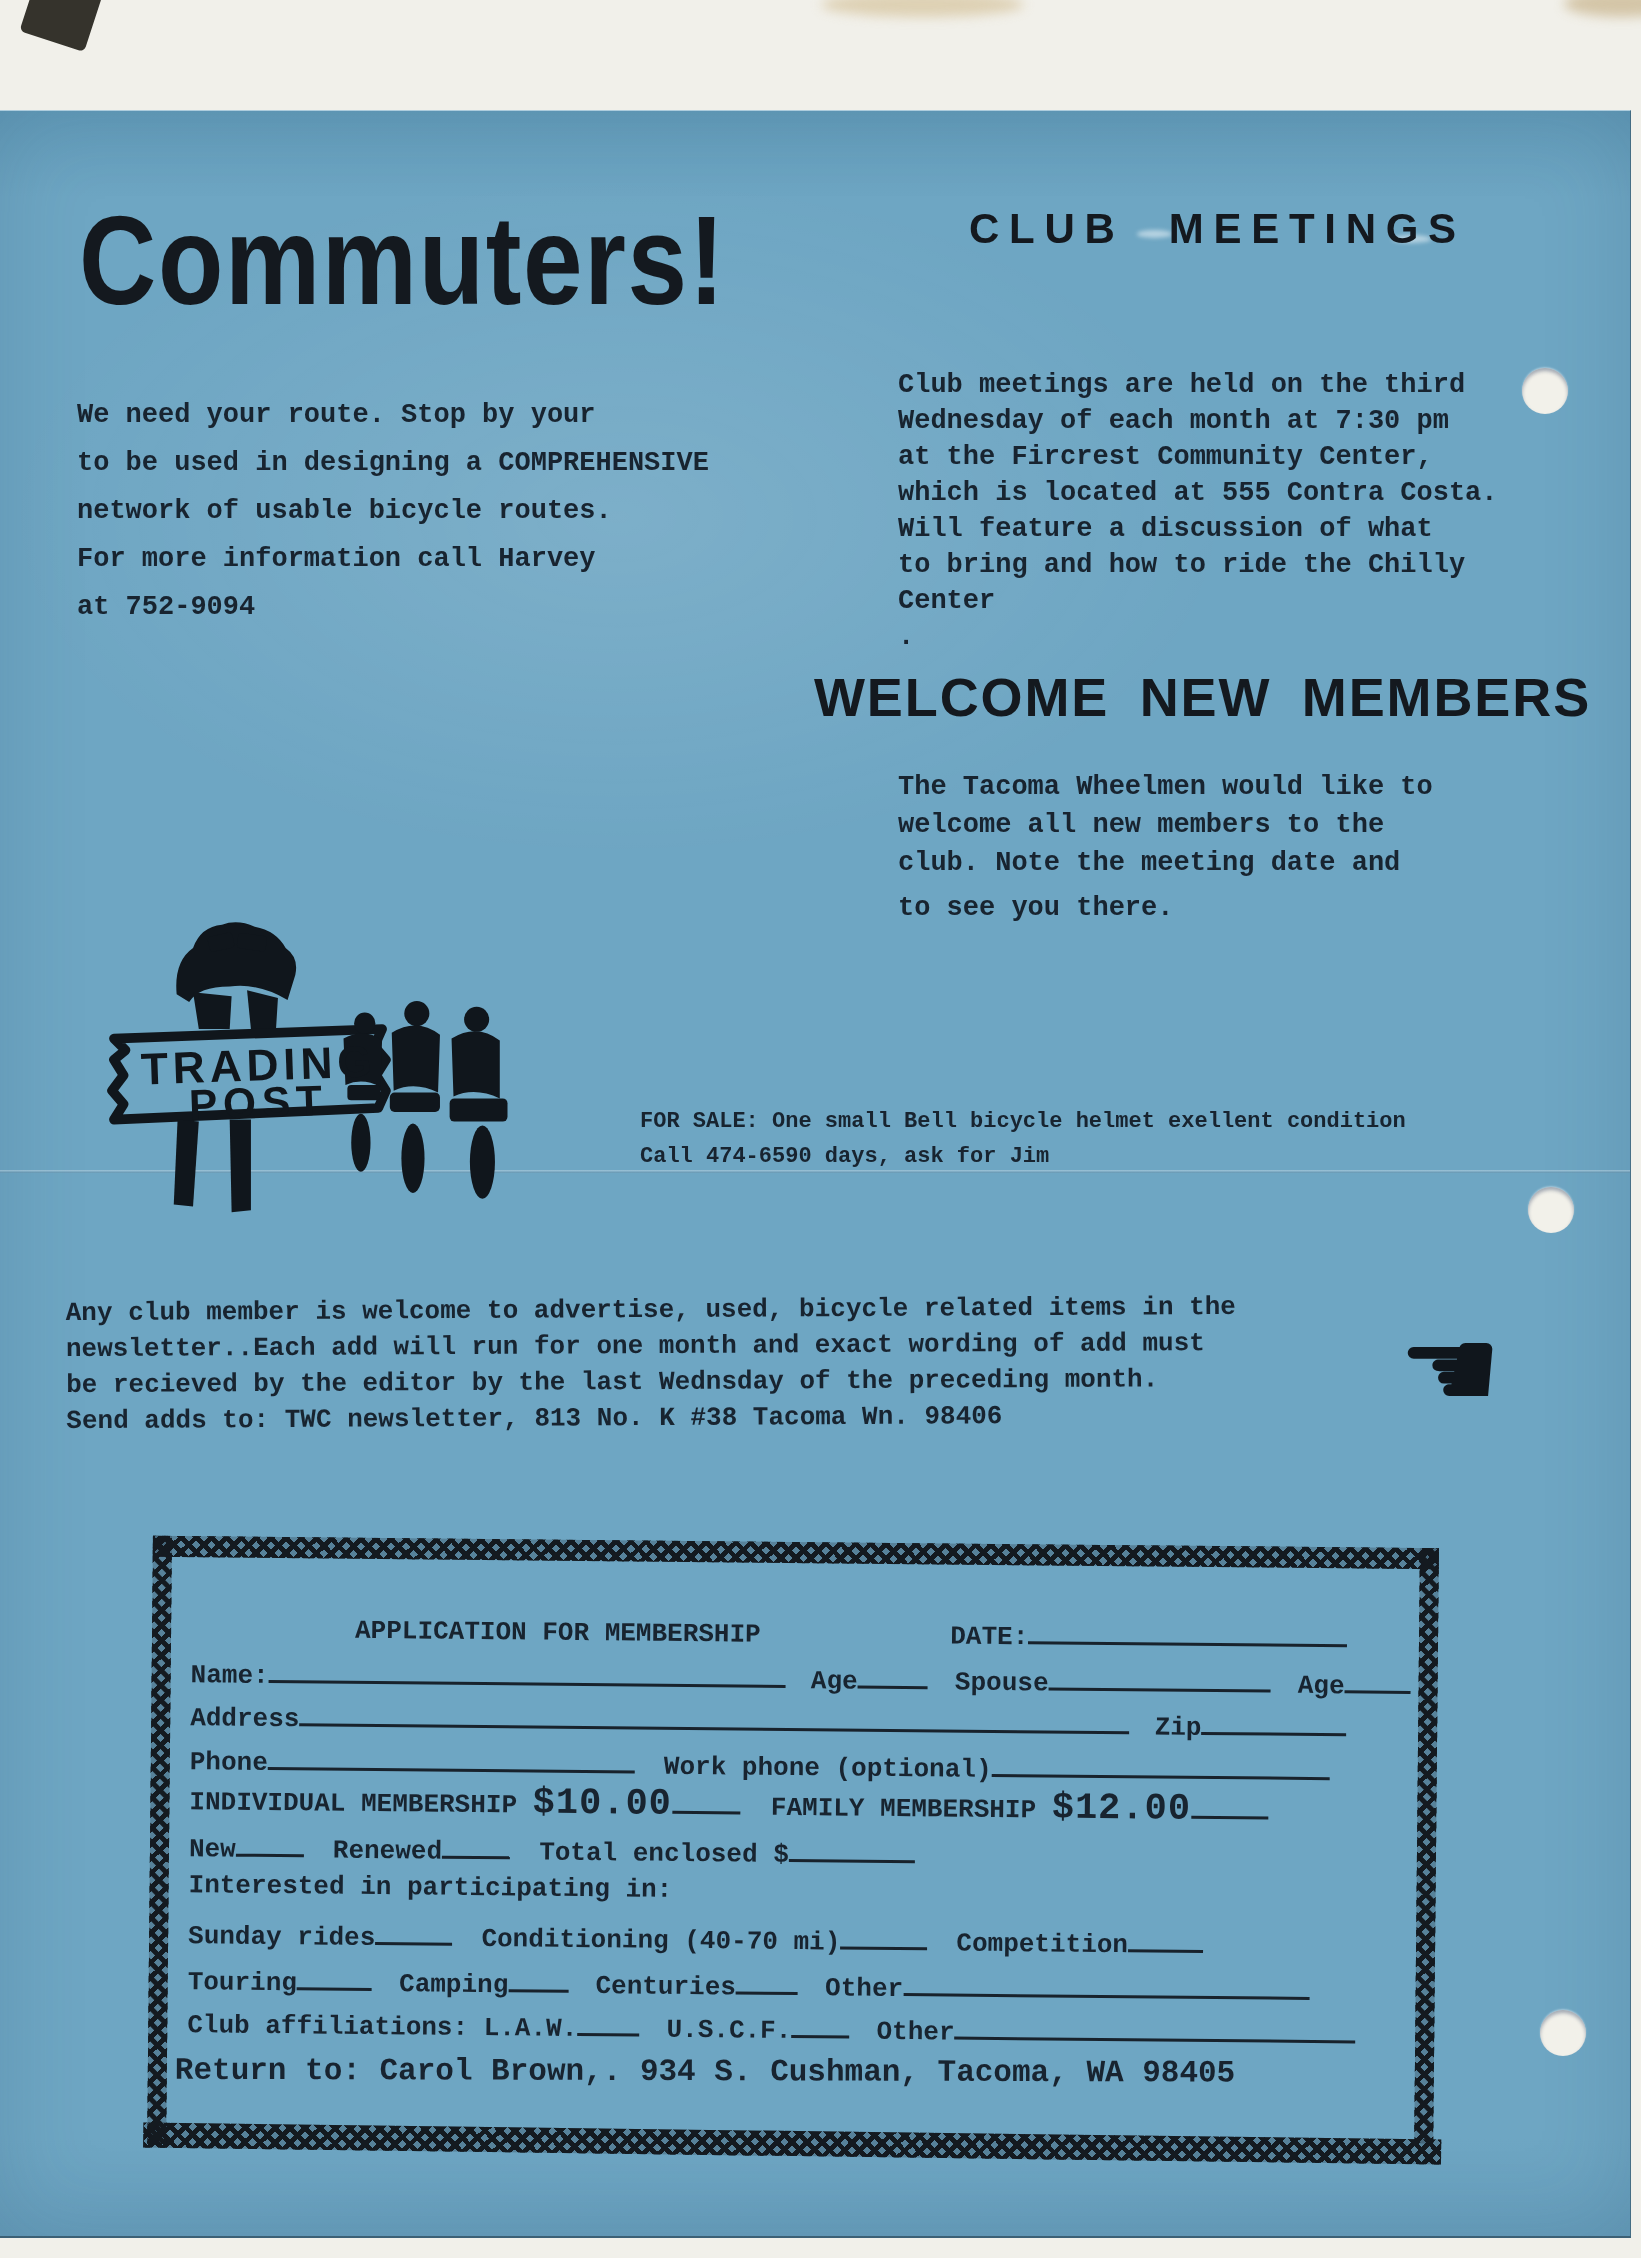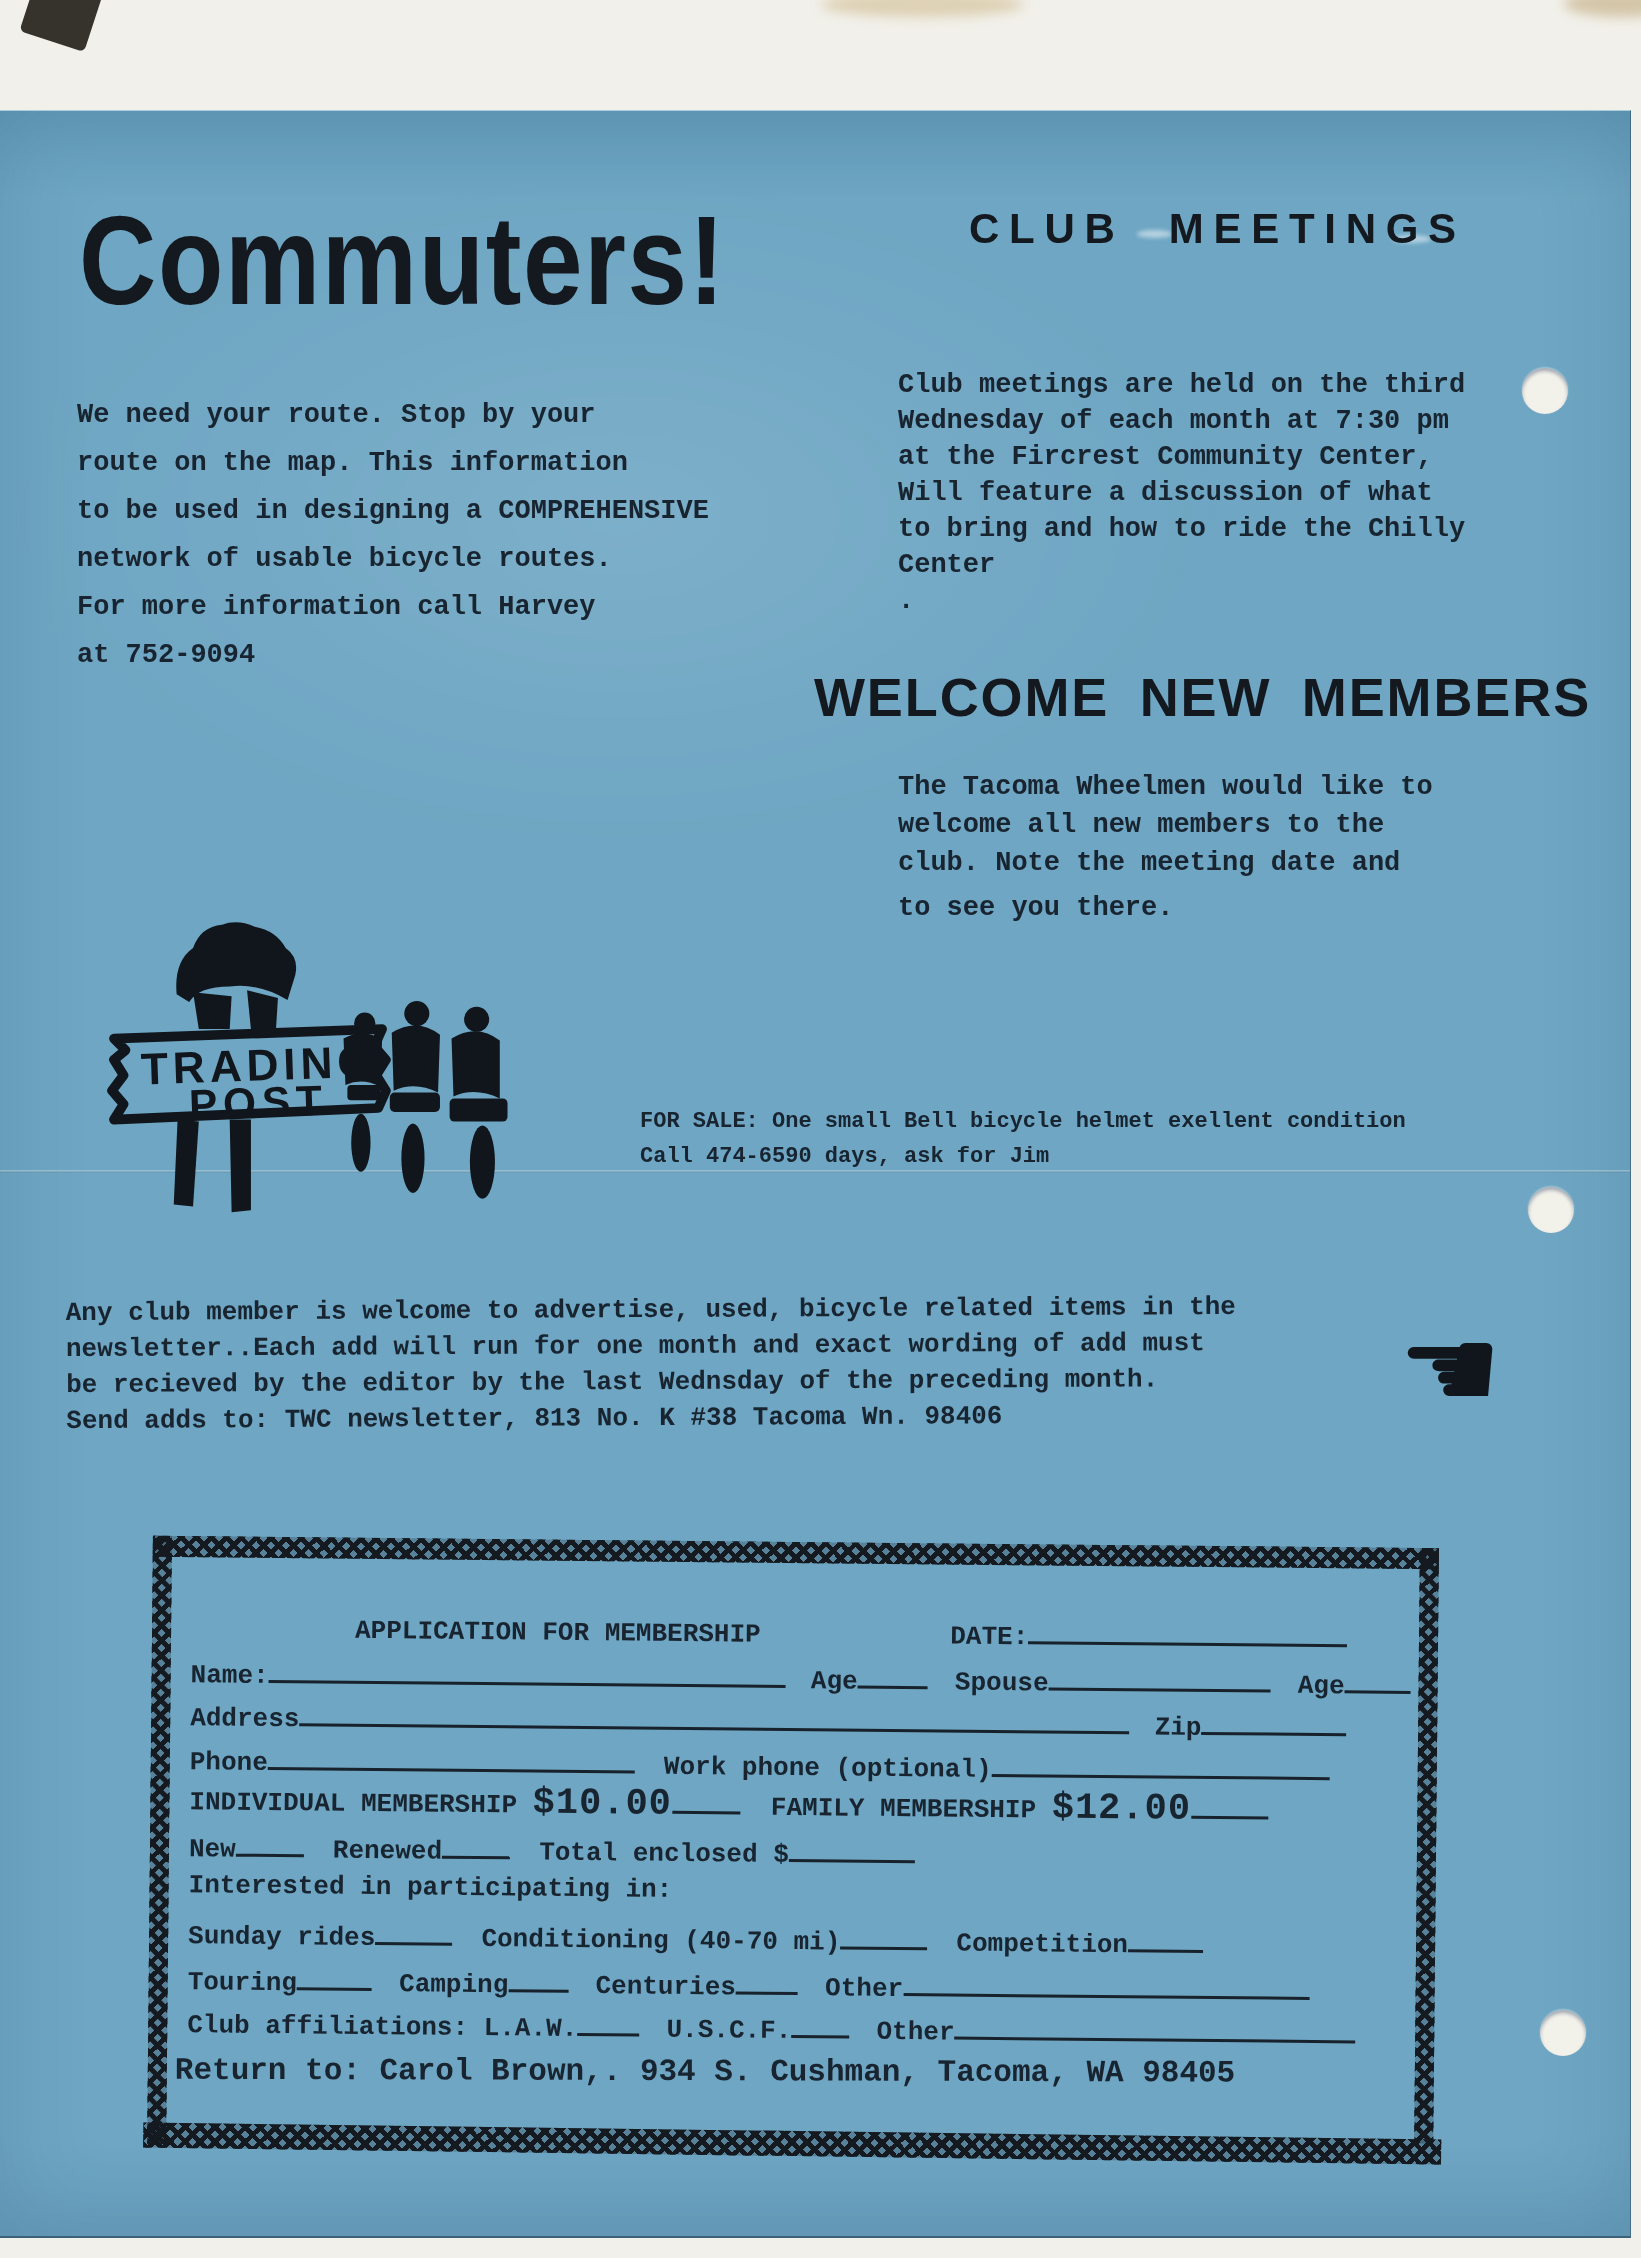--- a/index.html
+++ b/index.html
@@ -83,32 +83,32 @@
   <div class="crease" style="top:1170px;"></div>
   <div class="pucker" style="left:1137px;top:230px;width:35px;"></div>
   <div class="pucker" style="left:1392px;top:235px;width:39px;"></div>
   <div class="hole" style="left:1522px;top:368px;"></div>
   <div class="hole" style="left:1528px;top:1187px;"></div>
   <div class="hole" style="left:1540px;top:2010px;"></div>
 
   <div class="abs head title-commuters" style="left:79px;top:198px;">Commuters!</div>
   <div class="abs" style="left:77px;top:391px;">
     <div class="mono intro-line">We need your route. Stop by your</div>
-    <div class="mono intro-line">route on the map. This information</div>
     <div class="mono intro-line">to be used in designing a COMPREHENSIVE</div>
     <div class="mono intro-line">network of usable bicycle routes.</div>
     <div class="mono intro-line">For more information call Harvey</div>
     <div class="mono intro-line">at 752-9094</div>
   </div>
 
   <div class="abs head club-head" style="left:941px;top:205px;margin-left:28px;">CLUB MEETINGS</div>
   <div class="abs" style="left:898px;top:367px;">
     <div class="mono club-line">Club meetings are held on the third</div>
     <div class="mono club-line">Wednesday of each month at 7:30 pm</div>
     <div class="mono club-line">at the Fircrest Community Center,</div>
+    <div class="mono club-line">which is located at 555 Contra Costa.</div>
     <div class="mono club-line">Will feature a discussion of what</div>
     <div class="mono club-line">to bring and how to ride the Chilly</div>
     <div class="mono club-line">Center</div>
     <div class="mono club-line">.</div>
   </div>
 
   <div class="abs head welcome-head" style="left:814px;top:666px;">WELCOME NEW MEMBERS</div>
   <div class="abs" style="left:898px;top:768px;">
     <div class="mono welcome-line">The Tacoma Wheelmen would like to</div>
     <div class="mono welcome-line">welcome all new members to the</div>

